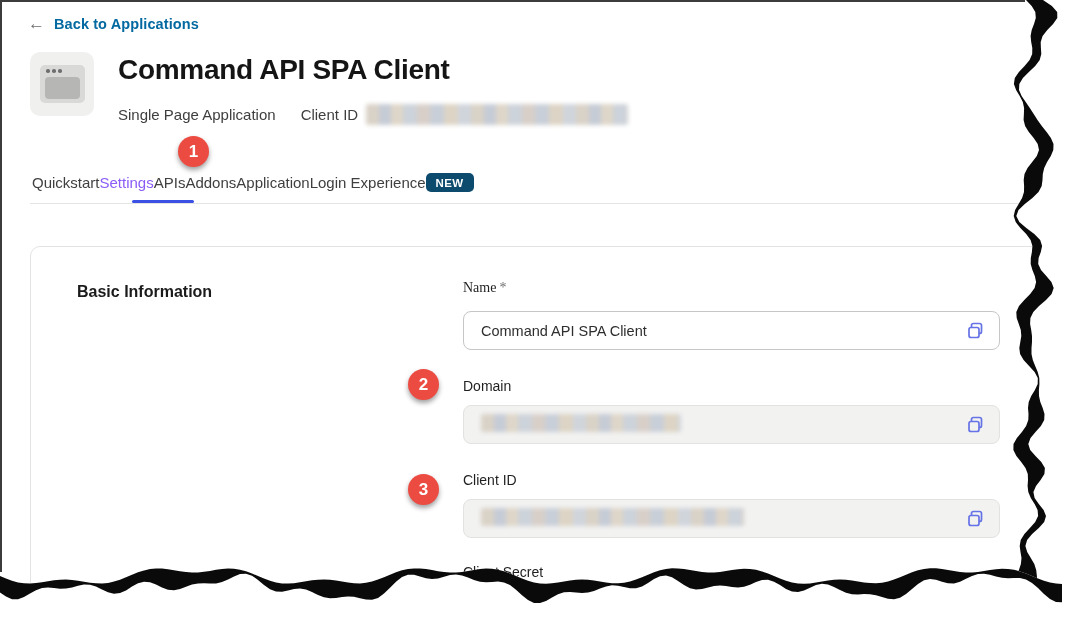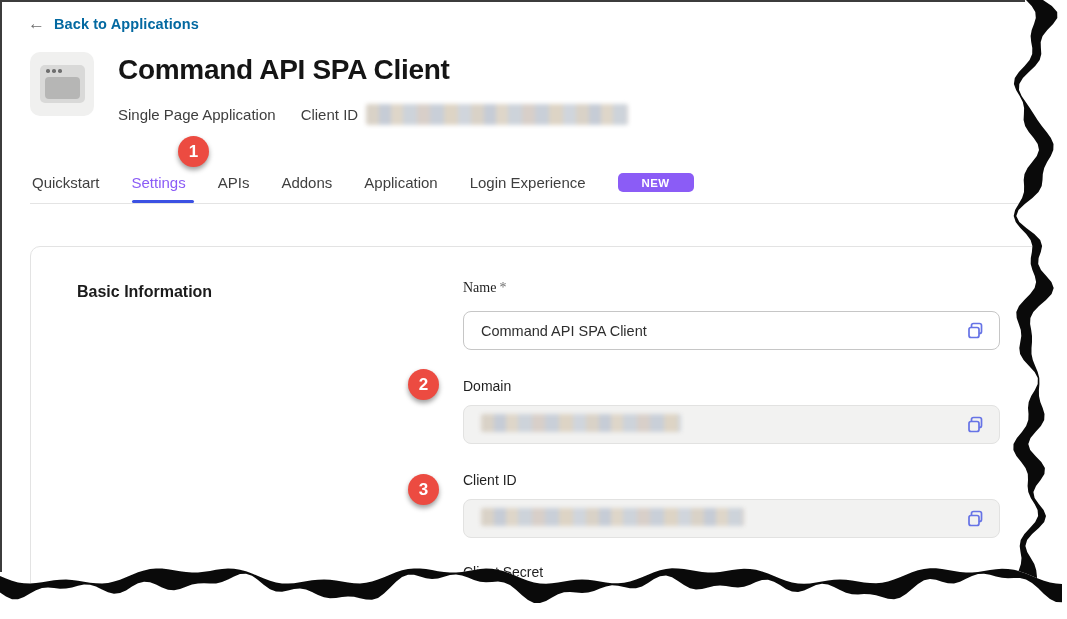--- a/index.html
+++ b/index.html
@@ -33,26 +33,26 @@
   .mosaic {
     background:
       repeating-linear-gradient(90deg,
         #d9d2c7 0 13px, #c6ccd6 13px 25px, #ded6c9 25px 37px,
         #cdd3da 37px 51px, #d8cfc9 51px 64px, #c9cfd8 64px 78px,
         #ddd4c5 78px 92px, #d0d5dc 92px 105px);
   }
   .header-cid-blur { width:262px; height:21px; }
 
   
-  .tabs { position:absolute; left:32px; top:173px; display:flex; gap:32px; align-items:center; }
+  .tabs { position:absolute; left:32px; top:173px; display:flex; align-items:center; }
   .tab { font-size:15px; color:#3f3f3f; cursor:pointer; white-space:nowrap; }
   .tab.active { color:#8b5cf6; }
   .tab-underline { position:absolute; left:132px; top:200px; width:62px; height:3px; background:#3b51e3; border-radius:2px; }
   .tabs-border { position:absolute; left:30px; top:203px; width:990px; height:1px; background:#e4e4e4; }
-  .new-badge { background:#8b5cf6; color:#ffffff; font-size:11.5px; font-weight:700; letter-spacing:.4px; padding:4px 24px 3px; border-radius:5px; }
+  .new-badge { background:#0c4a6e; color:#ffffff; font-size:11.5px; font-weight:700; letter-spacing:.4px; padding:4px 10px 3px; border-radius:5px; }
 
   
   .callout { position:absolute; width:31px; height:31px; border-radius:50%;
     background:#ec4b41; color:#ffffff; font-size:17px; font-weight:700;
     display:flex; align-items:center; justify-content:center;
     box-shadow:0 3px 5px rgba(0,0,0,.38); z-index:20; }
   #callout-1 { left:178px; top:136px; }
   #callout-2 { left:408px; top:369px; }
   #callout-3 { left:408px; top:474px; }
 

